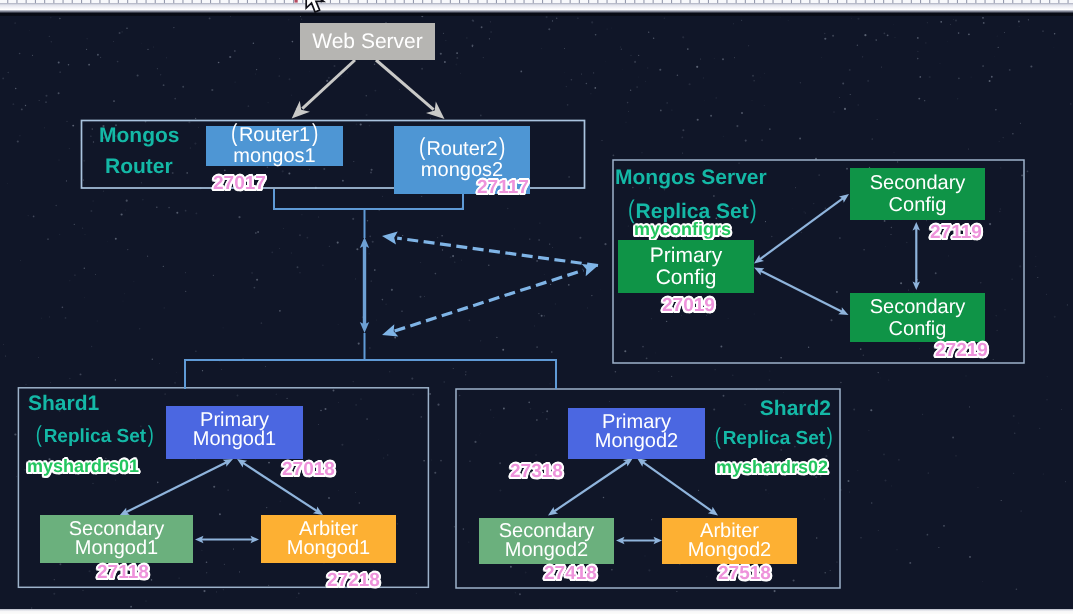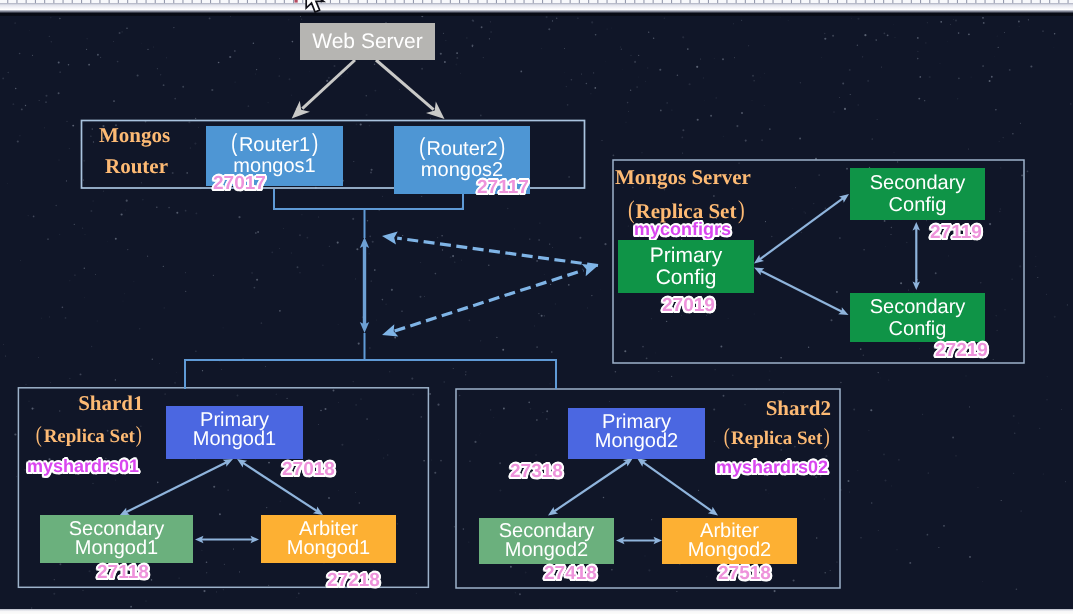--- a/index.html
+++ b/index.html
@@ -24,33 +24,33 @@
   svg.layer{position:absolute;left:0;top:0;width:1073px;height:614px;pointer-events:none;}
 
   .box{position:absolute;box-sizing:border-box;display:flex;flex-direction:column;
        align-items:center;justify-content:center;color:#ffffff;text-align:center;}
   .box > span{display:block;white-space:nowrap;text-align:center;}
   .box > span > span{display:inline;}
   .grouptitle div > span{display:inline;}
   .box > span > span.fwp,
   .grouptitle div > span.fwp{display:inline-block;}
 
-  .grouptitle{position:absolute;color:#fdba74;font-weight:bold;text-align:left;
-              white-space:nowrap;font-size:21px;font-family:Liberation Serif, serif;}
+  .grouptitle{position:absolute;color:#14b8a6;font-weight:bold;text-align:left;
+              white-space:nowrap;font-size:21px;}
   .grouptitle div{line-height:1.0;white-space:nowrap;}
   .grouptitle .l2{font-size:19px;}
 
   .port{position:absolute;color:#ee93db;font-weight:bold;white-space:nowrap;
         font-size:19px;line-height:19px;
         text-shadow:
           2px 0 0 #fff,-2px 0 0 #fff,0 2px 0 #fff,0 -2px 0 #fff,
           1.5px 1.5px 0 #fff,-1.5px 1.5px 0 #fff,1.5px -1.5px 0 #fff,-1.5px -1.5px 0 #fff,
           2px 1px 0 #fff,-2px 1px 0 #fff,1px 2px 0 #fff,1px -2px 0 #fff;}
 
-  .rsname{position:absolute;color:#d946ef;font-weight:bold;white-space:nowrap;
+  .rsname{position:absolute;color:#22c55e;font-weight:bold;white-space:nowrap;
         font-size:18px;line-height:18px;
         text-shadow:
           2px 0 0 #fff,-2px 0 0 #fff,0 2px 0 #fff,0 -2px 0 #fff,
           1.5px 1.5px 0 #fff,-1.5px 1.5px 0 #fff,1.5px -1.5px 0 #fff,-1.5px -1.5px 0 #fff,
           2px 1px 0 #fff,-2px 1px 0 #fff,1px 2px 0 #fff,1px -2px 0 #fff;}
 
   
   .fwp{display:inline-block;font-weight:400;font-size:1.22em;line-height:0;
        transform:scaleX(0.78);margin:0 0.02em;}
 
@@ -58,42 +58,42 @@
   #bottomstrip{position:absolute;left:0;top:609px;width:1073px;height:5px;z-index:40;
                background:linear-gradient(180deg,#b5b9c6 0%,#f6f6f8 40%,#fcfcfa 100%);}
 
   
   #webserver{left:300px;top:23px;width:135px;height:37px;background:#b6b5b2;
              font-size:21px;line-height:24px;}
 
   #mongos-title{left:99px;top:125px;line-height:1.0;}
   #mongos-title div:first-child{margin-bottom:10px;}
   #mongos-title .l2m{margin-left:6px;}
-  #router1{left:206px;top:126px;width:137px;height:60px;background:#4e96d4;
+  #router1{left:206px;top:126px;width:137px;height:40px;background:#4e96d4;
            font-size:20px;line-height:21px;}
   #router2{left:394px;top:126px;width:136px;height:68px;background:#4e96d4;
            font-size:20px;line-height:21px;}
   #port-27017{left:213px;top:174px;}
   #port-27117{left:477px;top:178px;}
 
   #config-title{left:615px;top:167px;}
   #config-title div:first-child{margin-bottom:13px;}
   #config-title .l2{font-size:21px;margin-left:11px;}
   #rs-myconfigrs{left:634px;top:220px;}
   #primaryconfig{left:618px;top:240px;width:136px;height:53px;background:#0f9447;
                  font-size:21px;line-height:22px;}
   #secconfig1{left:850px;top:168px;width:135px;height:52px;background:#0f9447;
               font-size:20px;line-height:22px;}
   #secconfig2{left:850px;top:293px;width:135px;height:49px;background:#0f9447;
               font-size:20px;line-height:22px;}
   #port-27019{left:662px;top:296px;}
   #port-27119{left:930px;top:223px;}
   #port-27219{left:935px;top:341px;}
 
-  #shard1-title{left:28px;top:393px;text-align:right;}
+  #shard1-title{left:28px;top:393px;}
   #shard1-title div:first-child{margin-bottom:13px;}
   #shard1-title .l2{margin-left:7px;}
   #rs-myshardrs01{left:27px;top:457px;}
   #primarymongod1{left:166px;top:406px;width:137px;height:53px;background:#4b67e1;
                   font-size:20px;line-height:19px;padding-bottom:5px;}
   #secmongod1{left:40px;top:515px;width:153px;height:48px;background:#6bb07d;
               font-size:20px;line-height:19px;}
   #arbmongod1{left:261px;top:515px;width:135px;height:48px;background:#fdb033;
               font-size:20px;line-height:19px;}
   #port-27018{left:282px;top:460px;}

